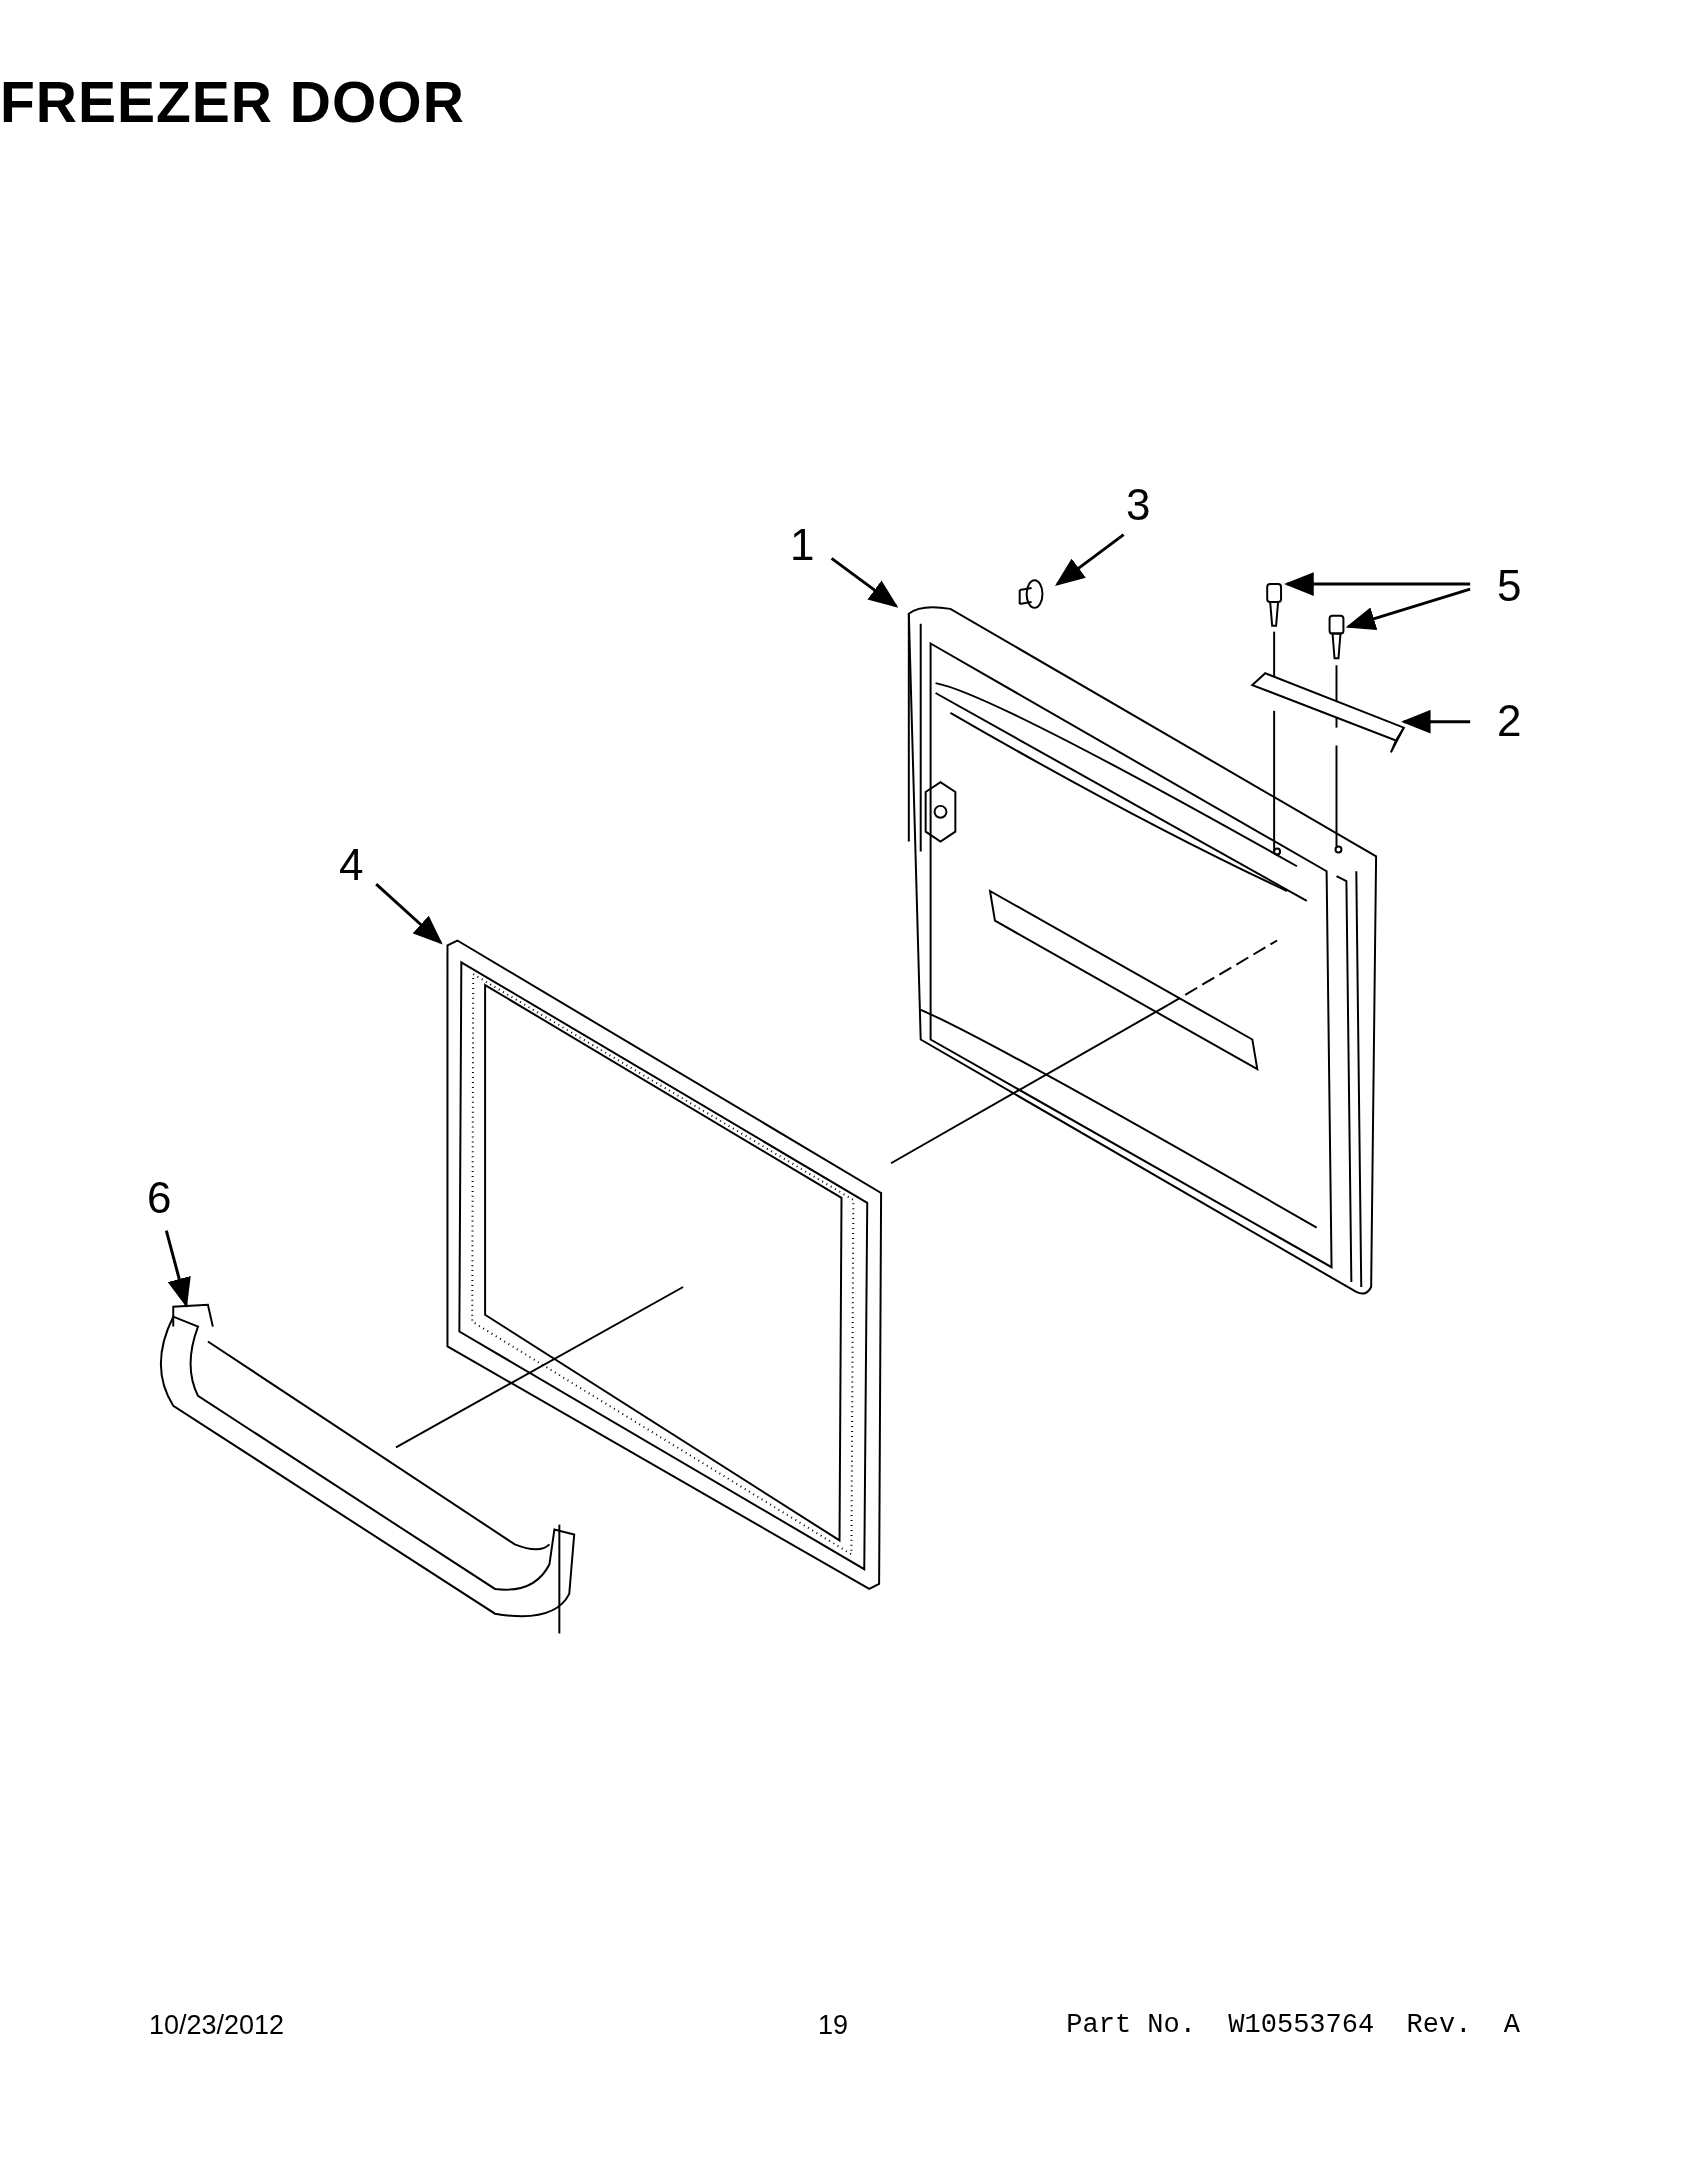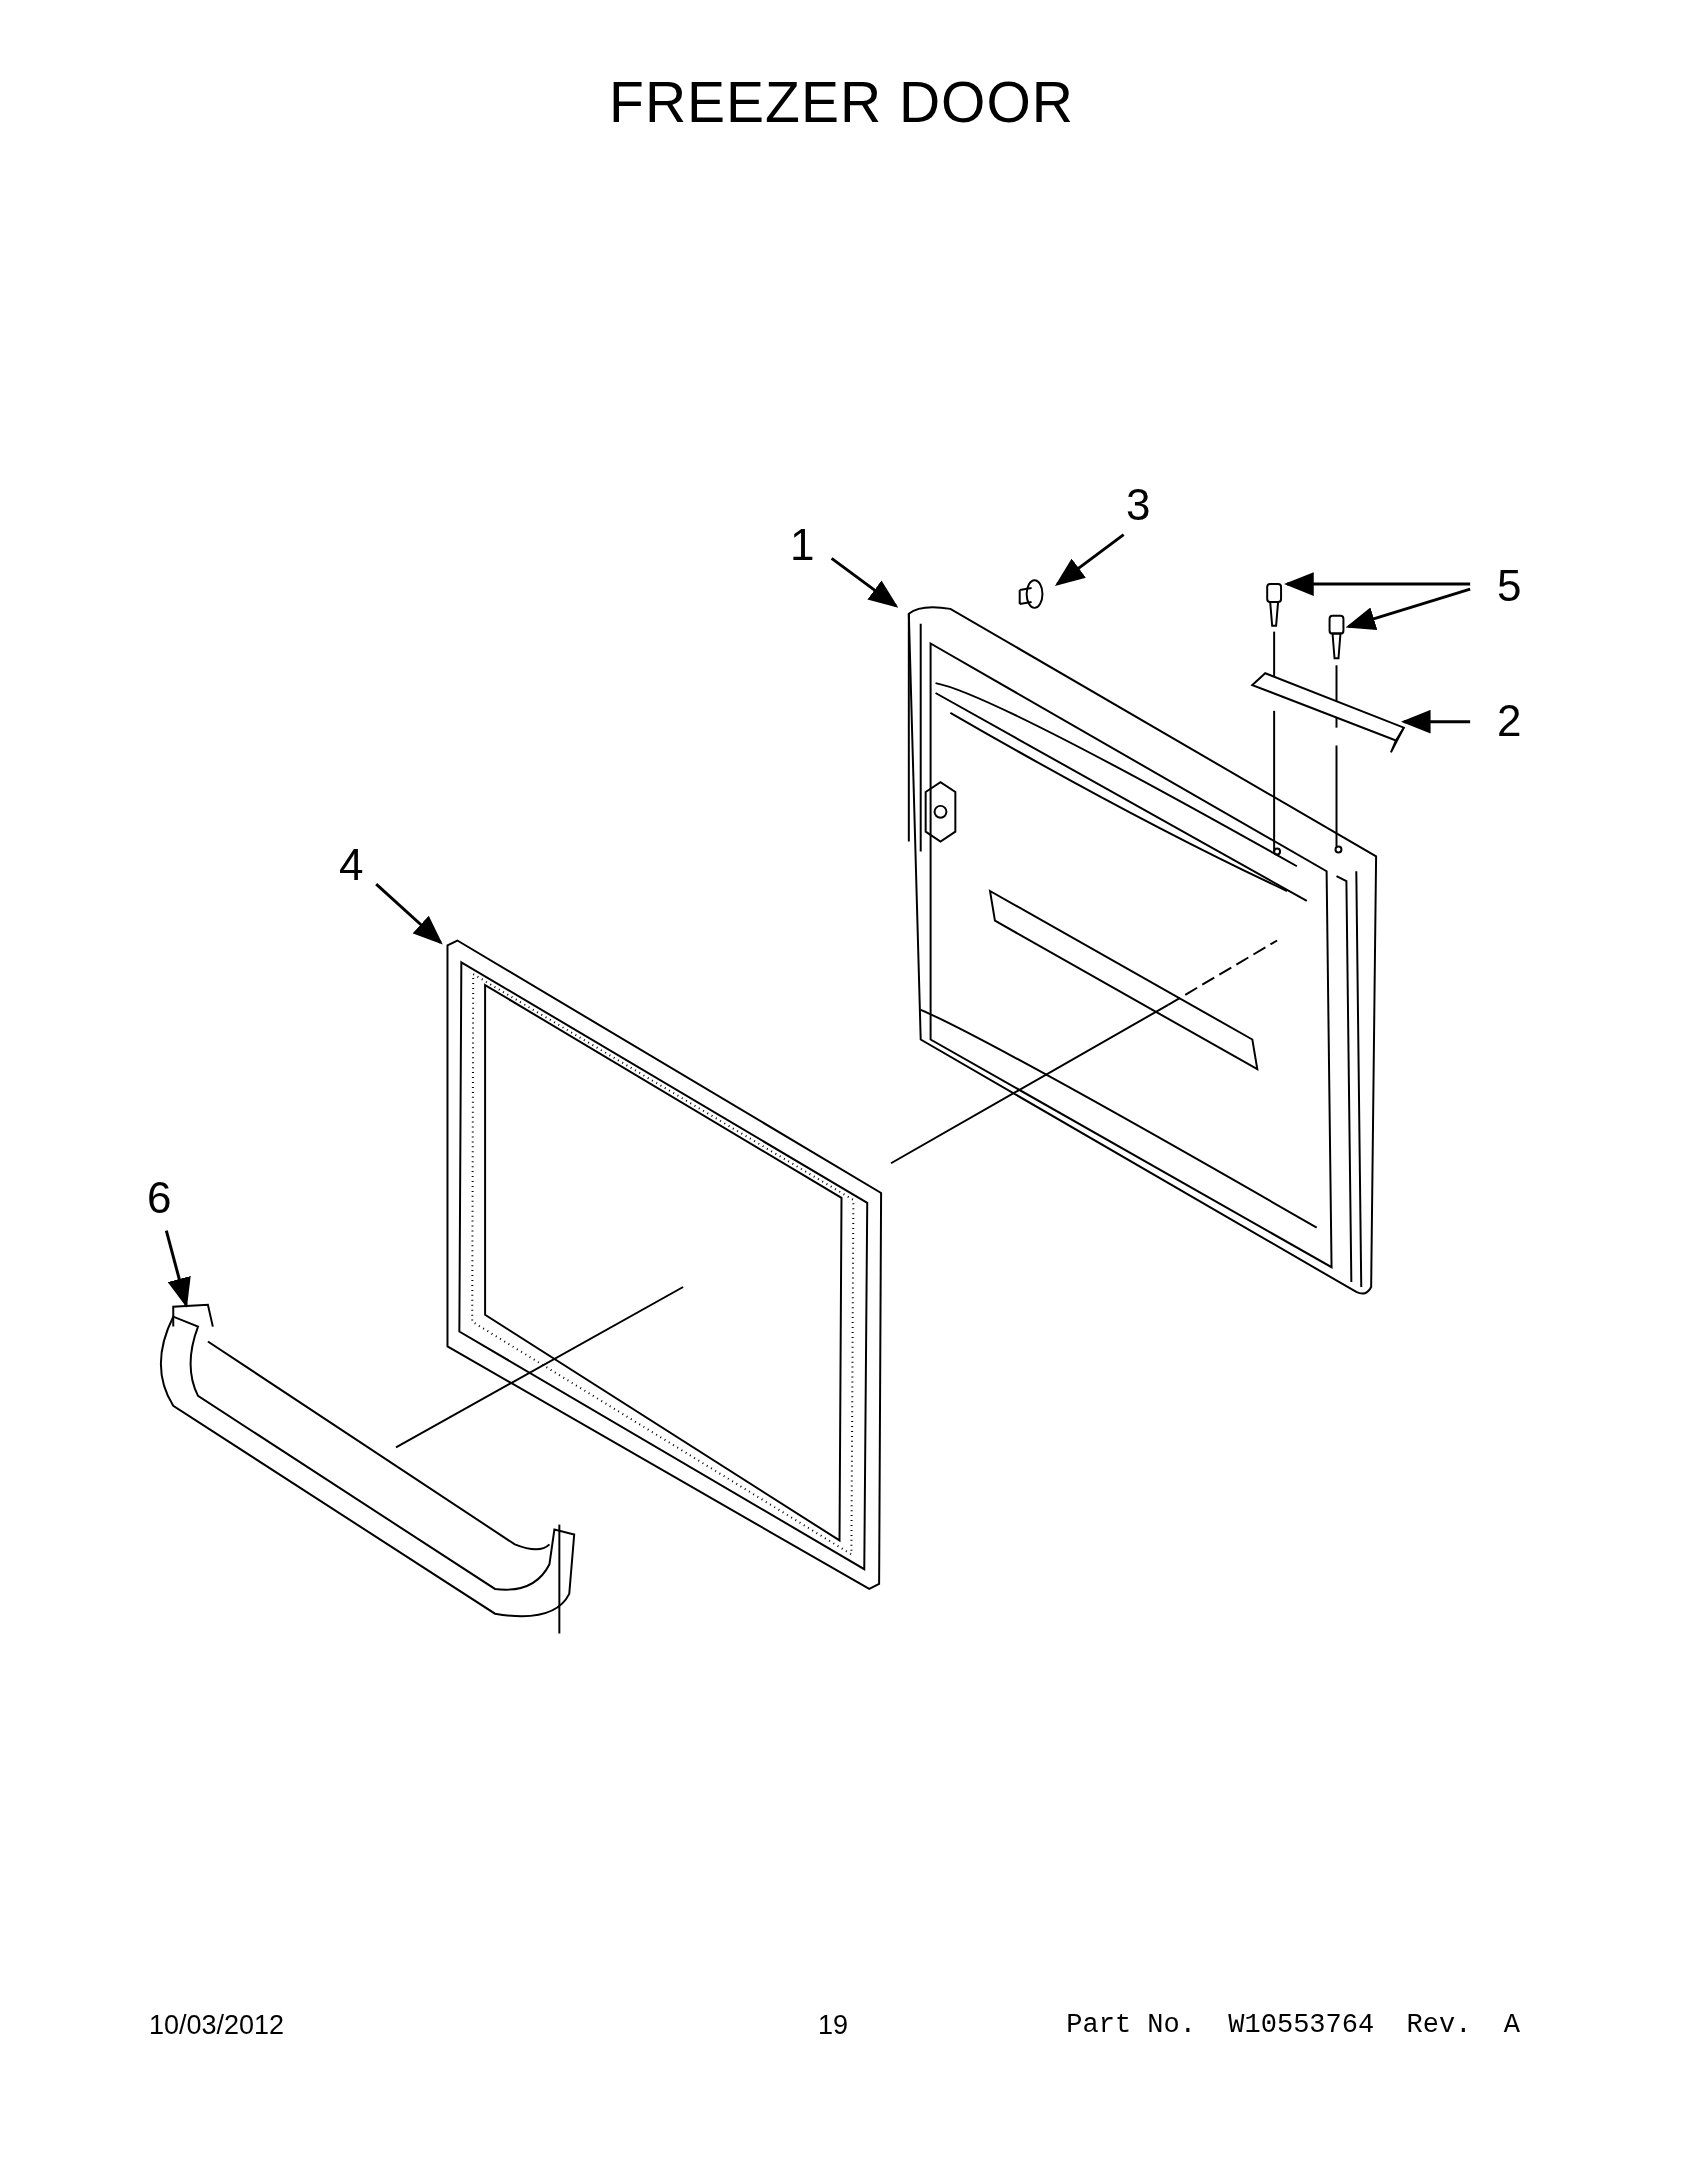--- a/index.html
+++ b/index.html
@@ -1,17 +1,17 @@
 <!DOCTYPE html>
 <html><head>
 <meta charset="utf-8">
 <style>
   html,body{margin:0;padding:0;background:#fff;}
   body{width:1683px;height:2179px;position:relative;overflow:hidden;font-family:"Liberation Sans",sans-serif;color:#000;}
-  .title{position:absolute;left:0;width:1683px;top:69px;text-align:center;font-weight:normal;font-size:57px;letter-spacing:1px;}
+  .title{position:absolute;left:0;width:1683px;top:69px;text-align:left;font-weight:bold;font-size:57px;letter-spacing:1px;}
   .callout{position:absolute;font-size:44px;line-height:1;}
   .footer{position:absolute;top:2010px;font-size:27px;}
   svg{position:absolute;left:0;top:0;}
 </style>
 </head>
 <body>
 
 <div class="title">FREEZER DOOR</div>
 
 <svg width="1683" height="2179" viewBox="0 0 1700 2201">
@@ -89,16 +89,16 @@
   </g>
 </svg>
 
 <div class="callout" style="left:790px;top:523px;">1</div>
 <div class="callout" style="left:1126px;top:483px;">3</div>
 <div class="callout" style="left:1497px;top:564px;">5</div>
 <div class="callout" style="left:1497px;top:699px;">2</div>
 <div class="callout" style="left:339px;top:843px;">4</div>
 <div class="callout" style="left:147px;top:1176px;">6</div>
 
-<div class="footer" style="left:149px;">10/03/2012</div>
+<div class="footer" style="left:149px;">10/23/2012</div>
 <div class="footer" style="left:818px;">19</div>
 <div class="footer" style="right:163px;white-space:pre;font-family:Liberation Mono, monospace;">Part No.  W10553764  Rev.  A</div>
 
 
 </body></html>

